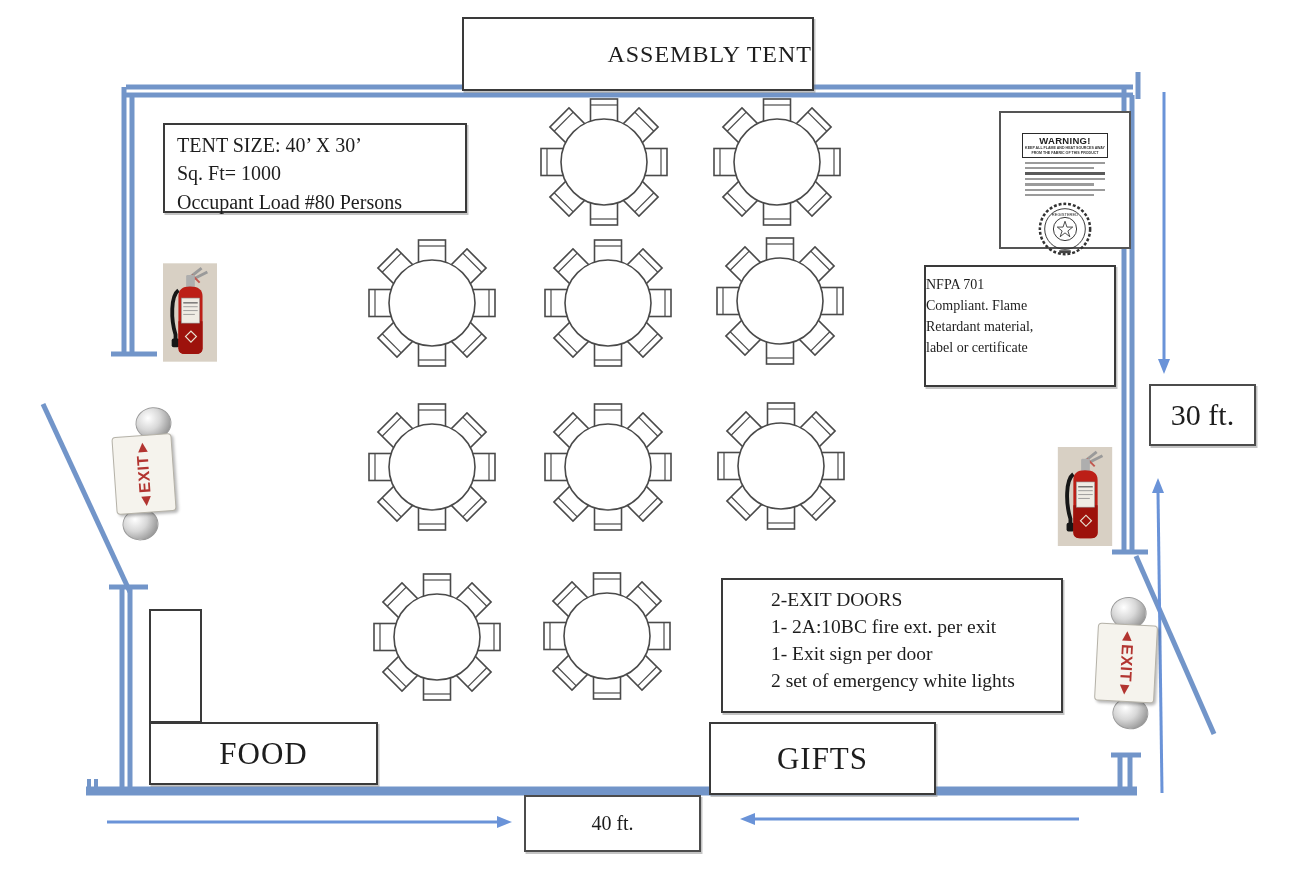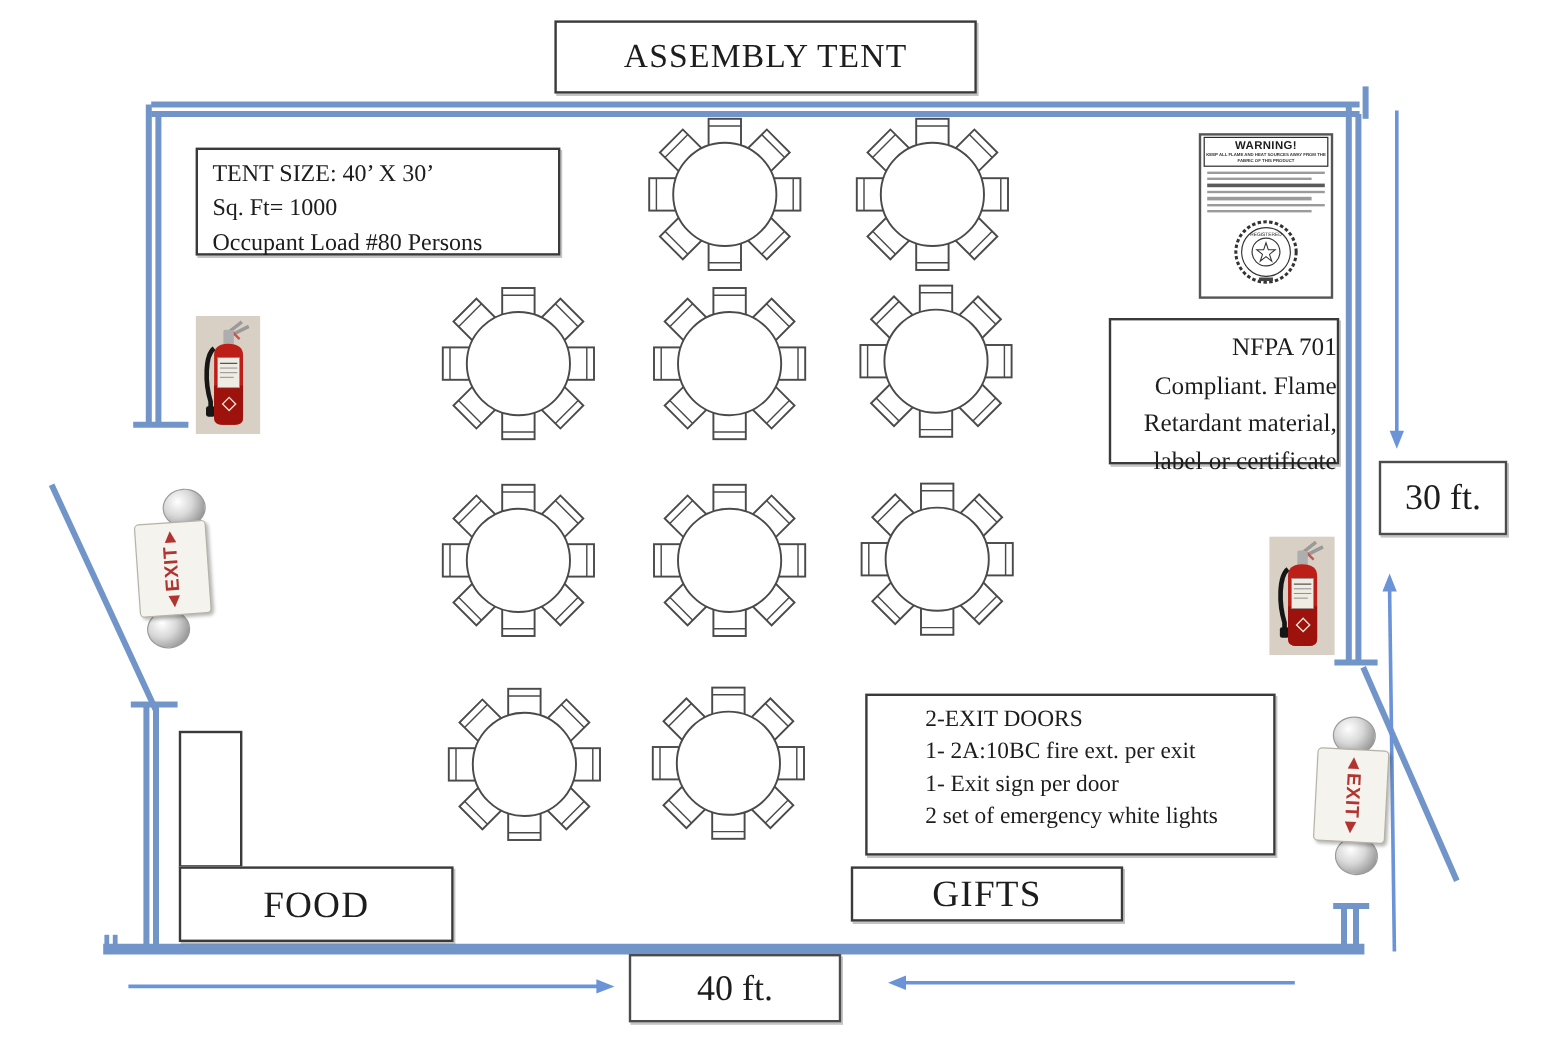--- a/index.html
+++ b/index.html
@@ -7,33 +7,33 @@
          font-family:"Liberation Serif","DejaVu Serif",serif;color:#1d1d1d;}
   .layer{position:absolute;left:0;top:0;width:1300px;height:875px;}
   .wall{stroke:var(--wall-color);stroke-width:5;fill:none;}
   .wall.thick{stroke-width:9;}
   .wall.thin{stroke-width:4;}
   .arrow{stroke:var(--arrow-color);stroke-width:3;fill:none;}
   .ah{fill:var(--arrow-color);stroke:none;}
   .tbox{position:absolute;background:#fff;border:2px solid #3a3a3a;box-sizing:border-box;
         box-shadow:1.5px 2px 0 rgba(125,125,125,.45);}
   .center{display:flex;align-items:center;justify-content:center;text-align:center;}
-  .title-box{left:462px;top:17px;width:352px;height:61px;font-size:28px;letter-spacing:1px;}
+  .title-box{left:462px;top:17px;width:352px;height:74px;font-size:24px;letter-spacing:1px;justify-content:flex-end;}
   .info-box{left:163px;top:99px;width:304px;height:90px;font-size:20px;line-height:1.42;padding:6px 12px;margin-top:24px;}
-  .nfpa-box{left:924px;top:265px;width:192px;height:122px;font-size:21px;line-height:1.5;padding-top:7px;
-            text-align:right;}
+  .nfpa-box{left:924px;top:265px;width:192px;height:122px;font-size:14px;line-height:1.5;padding-top:7px;
+            text-align:left;}
   .exits-box{left:721px;top:578px;width:342px;height:135px;font-size:19.5px;line-height:1.38;padding:7px 18px 0 48px;}
   .food-col{left:149px;top:609px;width:53px;height:114px;border-width:2px;box-shadow:none;}
   .food-box{left:149px;top:722px;width:229px;height:63px;font-size:31px;letter-spacing:1px;}
-  .gifts-box{left:709px;top:722px;width:227px;height:46px;font-size:31px;letter-spacing:1px;}
+  .gifts-box{left:709px;top:722px;width:227px;height:73px;font-size:31px;letter-spacing:1px;}
   .dim30-box{left:1149px;top:384px;width:107px;height:62px;font-size:30px;border-color:#4c4c4c;}
-  .dim40-box{left:524px;top:795px;width:177px;height:57px;font-size:30px;border-color:#4c4c4c;}
+  .dim40-box{left:524px;top:795px;width:177px;height:57px;font-size:20px;border-color:#4c4c4c;}
 
   
-  .warn{left:999px;top:111px;width:112px;height:138px;border:2px solid #555;padding:0;box-shadow:none;
+  .warn{left:999px;top:111px;width:132px;height:138px;border:2px solid #555;padding:19px;box-shadow:none;
         font-family:"Liberation Sans","DejaVu Sans",sans-serif;}
   .warn-head{border:1.2px solid #2a2a2a;margin:1px 2px;padding:1px 1px 2px;}
   .warn-head .h{font-size:9.5px;font-weight:bold;text-align:center;letter-spacing:.3px;}
   .warn-head .s{font-size:3.6px;font-weight:bold;color:#333;text-align:center;line-height:1.3;}
   .wl{height:2.2px;background:#9b9b9b;margin:3.2px 5px;}
   .wl.short{margin-right:16px;}
   .wl.dark{background:#5a5a5a;height:2.6px;}
   .seal-wrap{display:flex;justify-content:center;margin-top:2px;}
 
   

